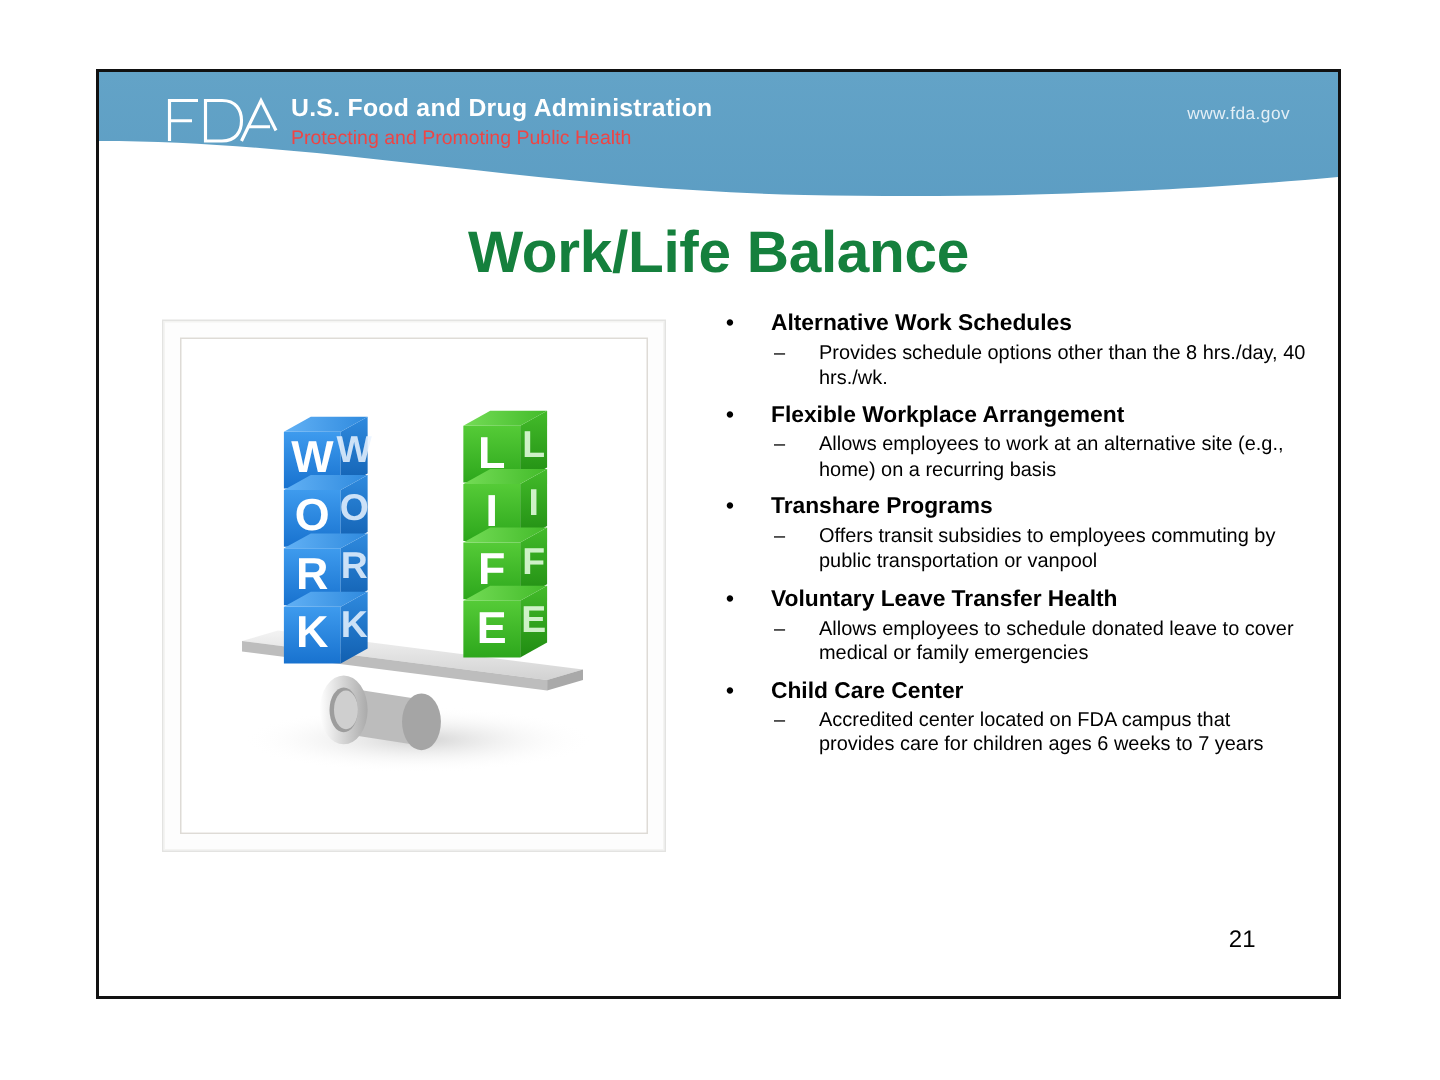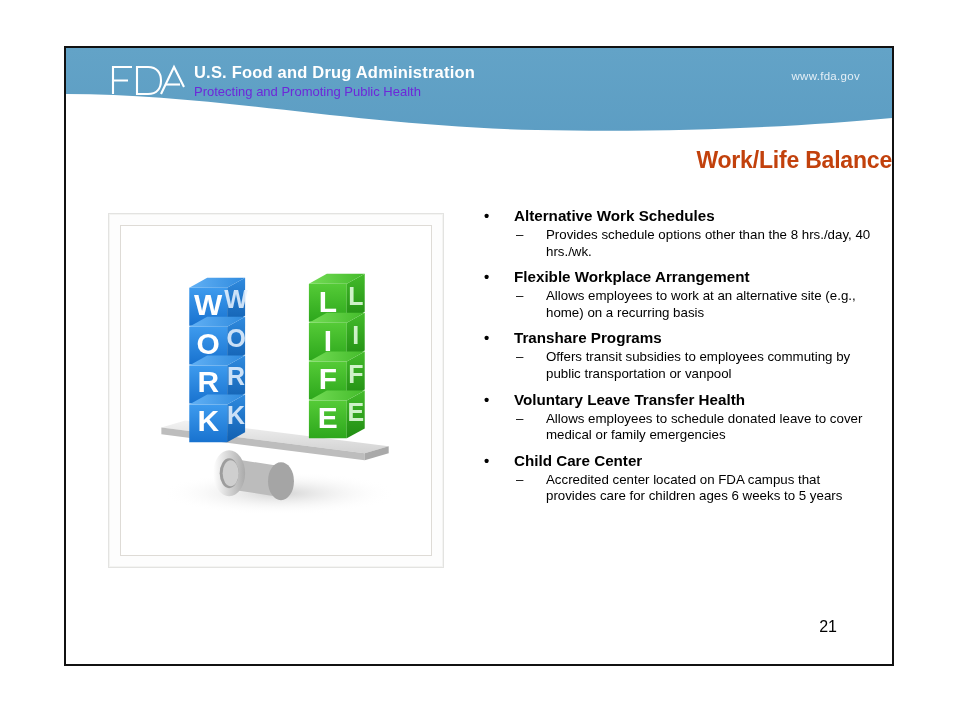--- a/index.html
+++ b/index.html
@@ -64,44 +64,44 @@
     font-weight: bold;
     letter-spacing: .2px;
     line-height: 19px;
     color: #ffffff;
     white-space: nowrap;
   }
   .banner-title-sub {
     font-size: 13px;
     font-weight: normal;
     line-height: 17px;
-    color: #6d28d9;
+    color: #ef4444;
     white-space: nowrap;
     margin-top: 1px;
   }
   .banner-url {
     position: absolute;
     right: 32px;
     top: 22px;
     font-size: 11.5px;
     color: #e4eff6;
     letter-spacing: .3px;
     white-space: nowrap;
   }
 
   
   .slide-title {
     position: absolute;
     left: 0;
     top: 99px;
     width: 100%;
-    text-align: right;
-    font-size: 23px;
+    text-align: center;
+    font-size: 39px;
     font-weight: bold;
-    color: #c2410c;
+    color: #15803d;
     letter-spacing: -0.2px;
   }
 
   
   .photo-frame {
     position: absolute;
     left: 42px;
     top: 165px;
     width: 336px;
     height: 355px;
@@ -403,21 +403,21 @@
         <span class="b2-marker">–</span>
         <span>Allows employees to schedule donated leave to cover medical or family emergencies</span>
       </div>
 
       <div class="b1">
         <span class="b1-marker">•</span>
         <span>Child Care Center</span>
       </div>
       <div class="b2">
         <span class="b2-marker">–</span>
-        <span>Accredited center located on FDA campus that provides care for children ages 6 weeks to 5 years</span>
+        <span>Accredited center located on FDA campus that provides care for children ages 6 weeks to 7 years</span>
       </div>
 
     </div>
 
     <div class="page-number">21</div>
 
   </div>
 </div>
 
 </body></html>

